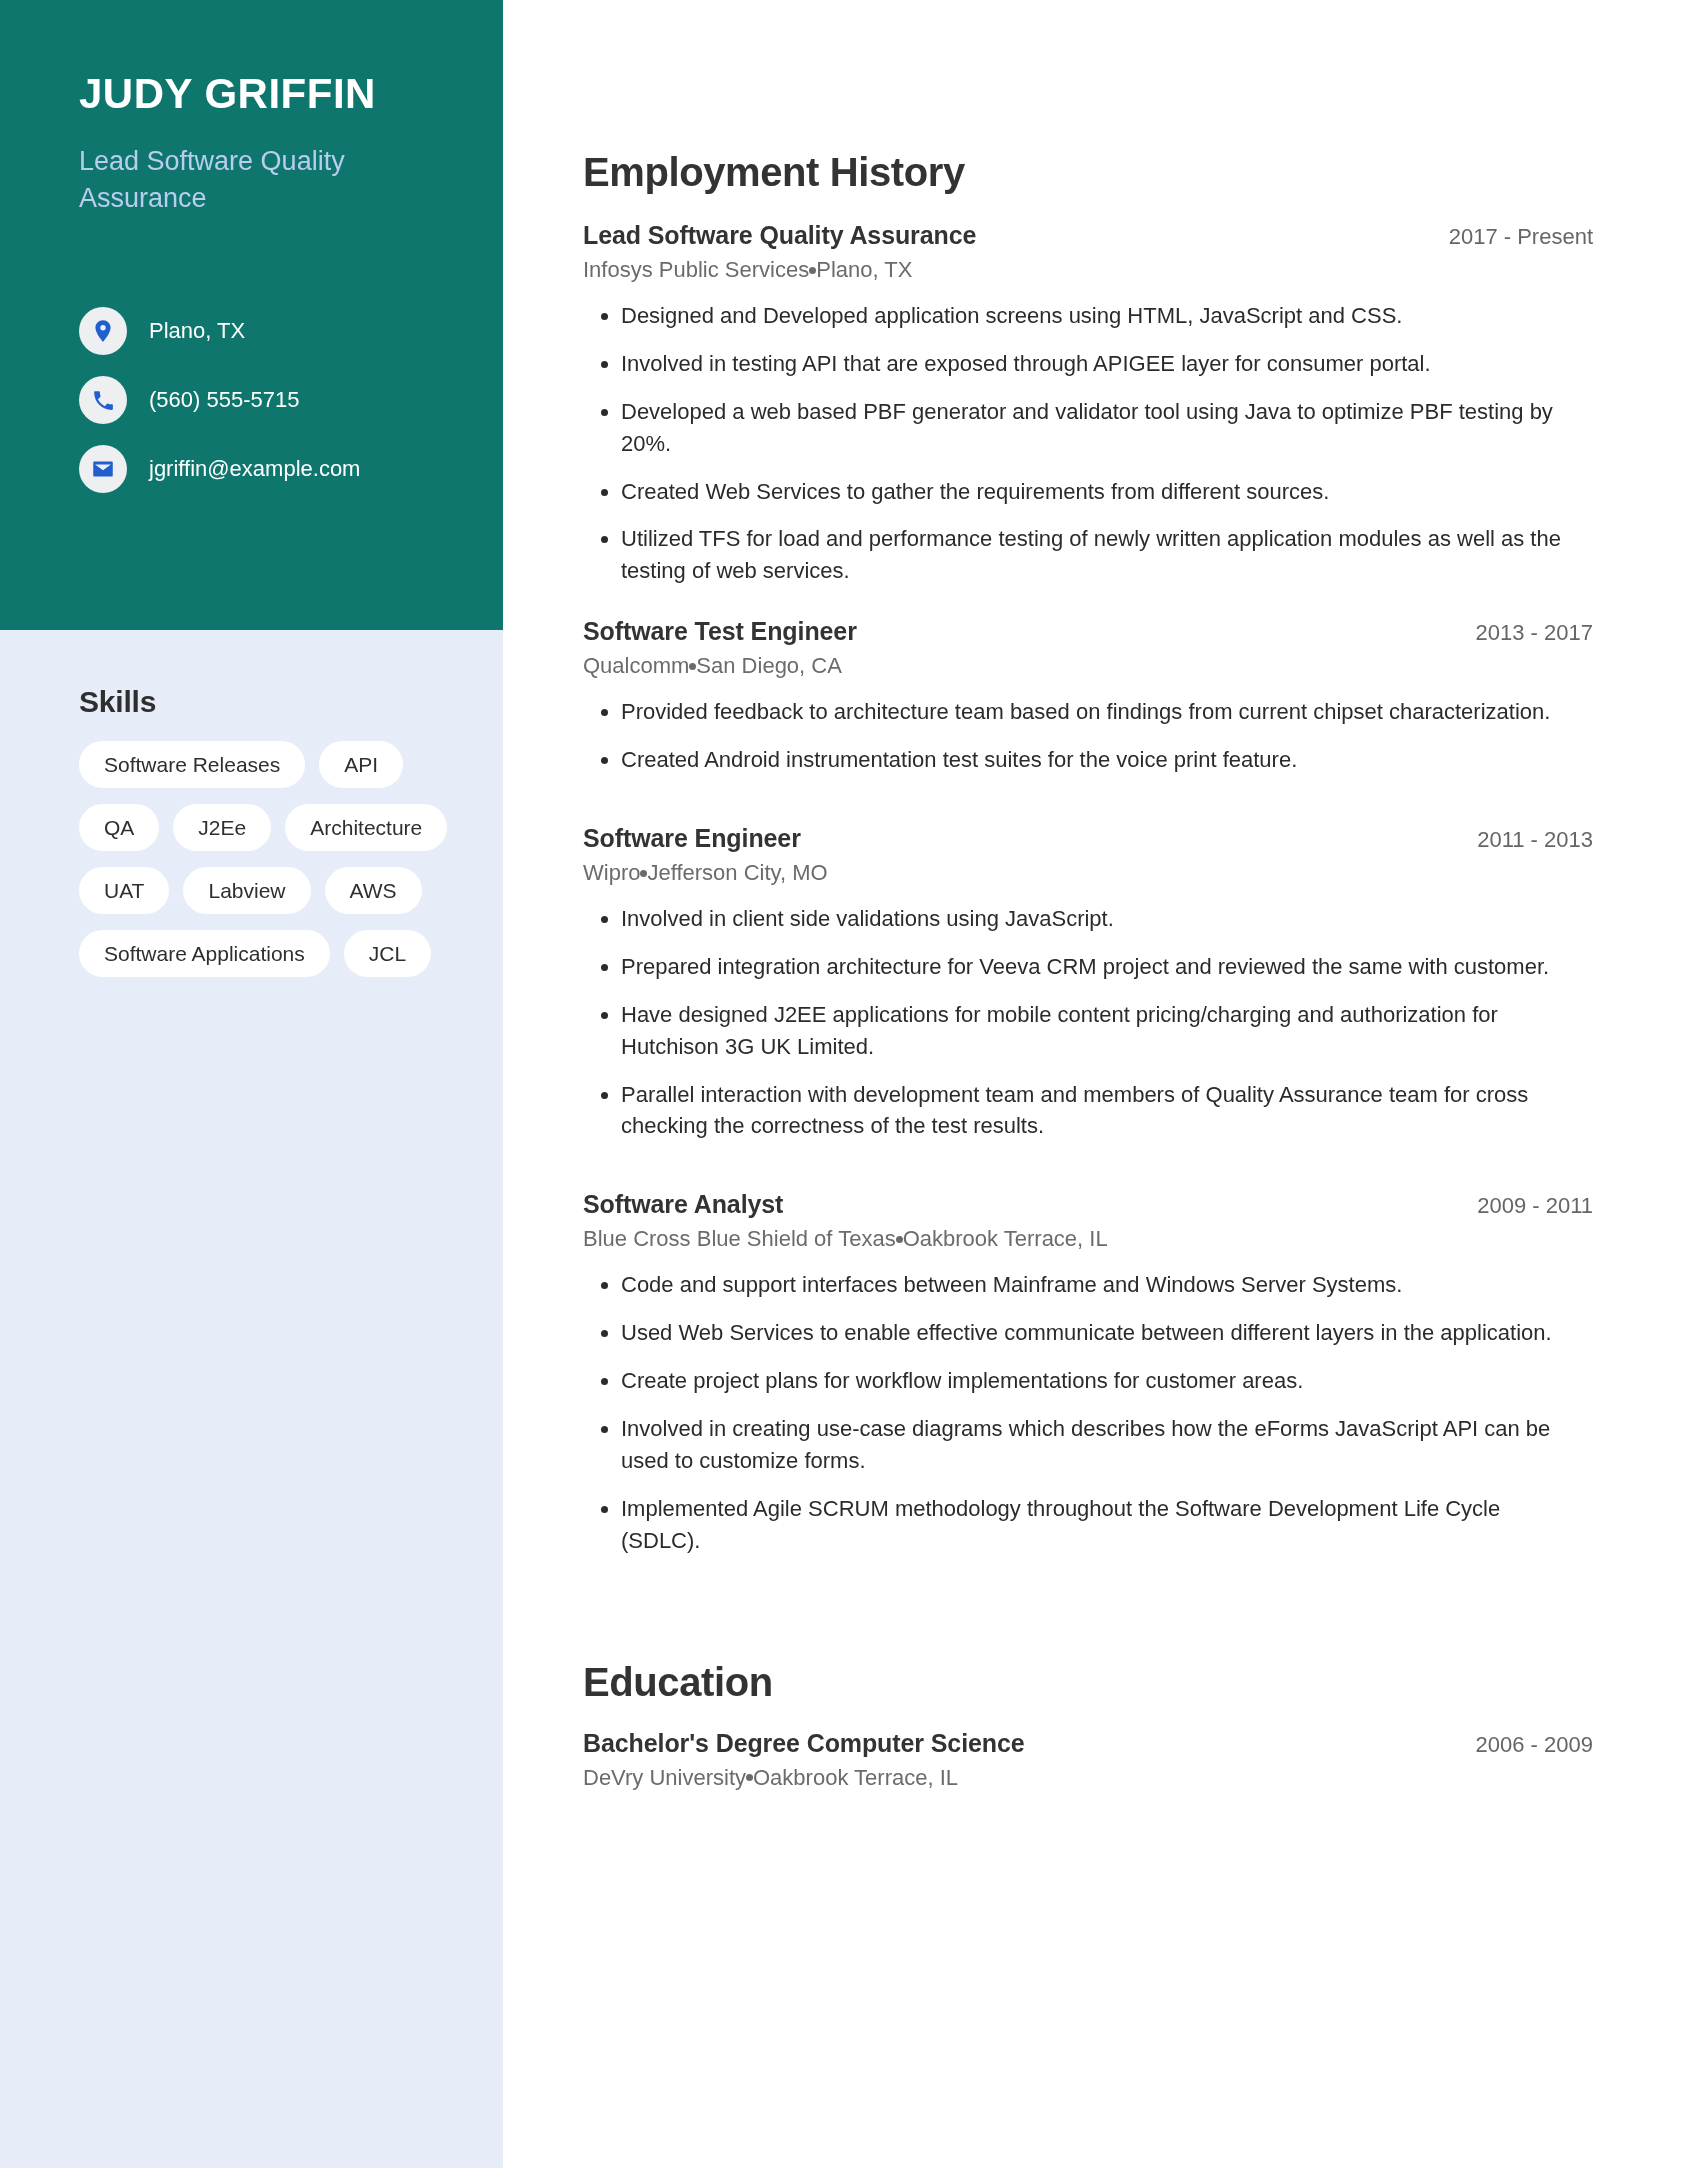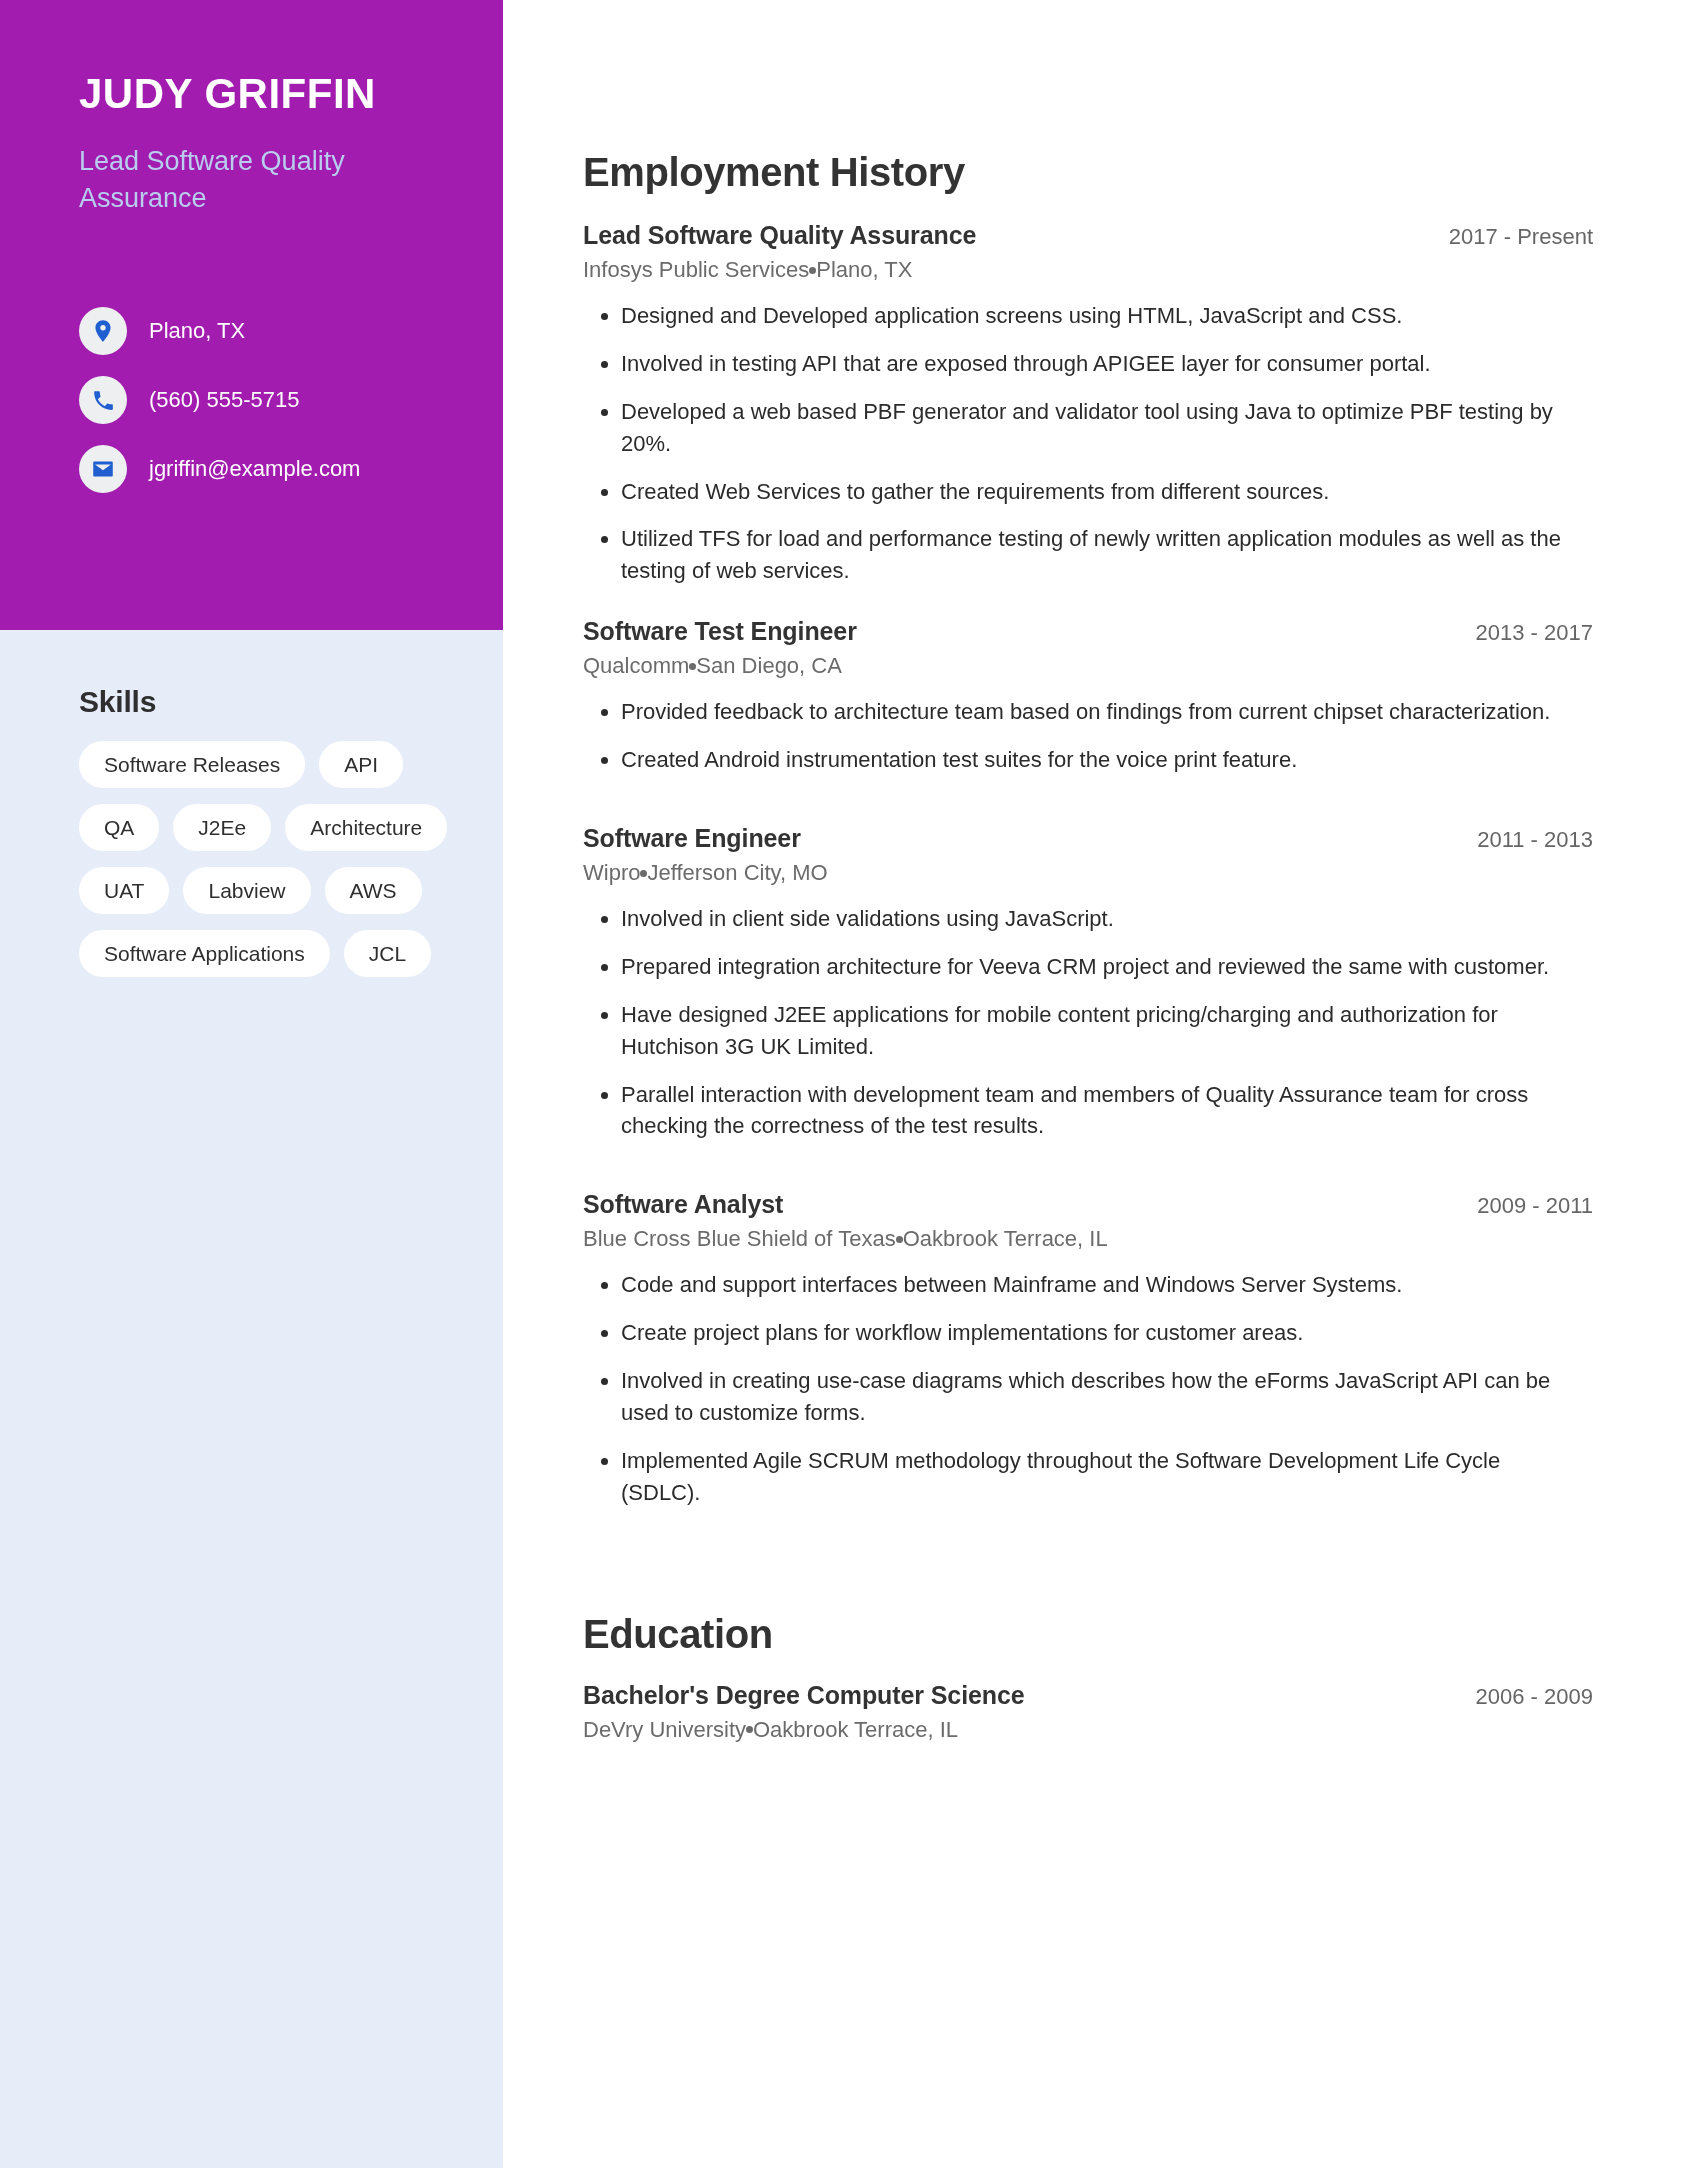--- a/index.html
+++ b/index.html
@@ -27,21 +27,21 @@
     width: 503px;
     height: 2168px;
     background: #e7edf8;
   }
 
   .sidebar-header {
     position: absolute;
     left: 0; top: 0;
     width: 503px;
     height: 630px;
-    background: #a21caf;
+    background: #0f766e;
     padding: 71px 59px 0 79px;
   }
 
   .name {
     font-size: 42px;
     font-weight: bold;
     color: #ffffff;
     letter-spacing: 0.5px;
     line-height: 1.1;
     margin-bottom: 26px;
@@ -332,20 +332,21 @@
         <span class="entry-role">Software Analyst</span>
         <span class="entry-dates">2009 - 2011</span>
       </div>
       <div class="entry-sub">
         <span>Blue Cross Blue Shield of Texas</span>
         <span class="sep-dot"></span>
         <span>Oakbrook Terrace, IL</span>
       </div>
       <ul class="bullets">
         <li>Code and support interfaces between Mainframe and Windows Server Systems.</li>
+        <li>Used Web Services to enable effective communicate between different layers in the application.</li>
         <li>Create project plans for workflow implementations for customer areas.</li>
         <li>Involved in creating use-case diagrams which describes how the eForms JavaScript API can be used to customize forms.</li>
         <li>Implemented Agile SCRUM methodology throughout the Software Development Life Cycle (SDLC).</li>
       </ul>
     </section>
 
     <h2 class="section-title education">Education</h2>
 
     <section class="entry">
       <div class="entry-head">

